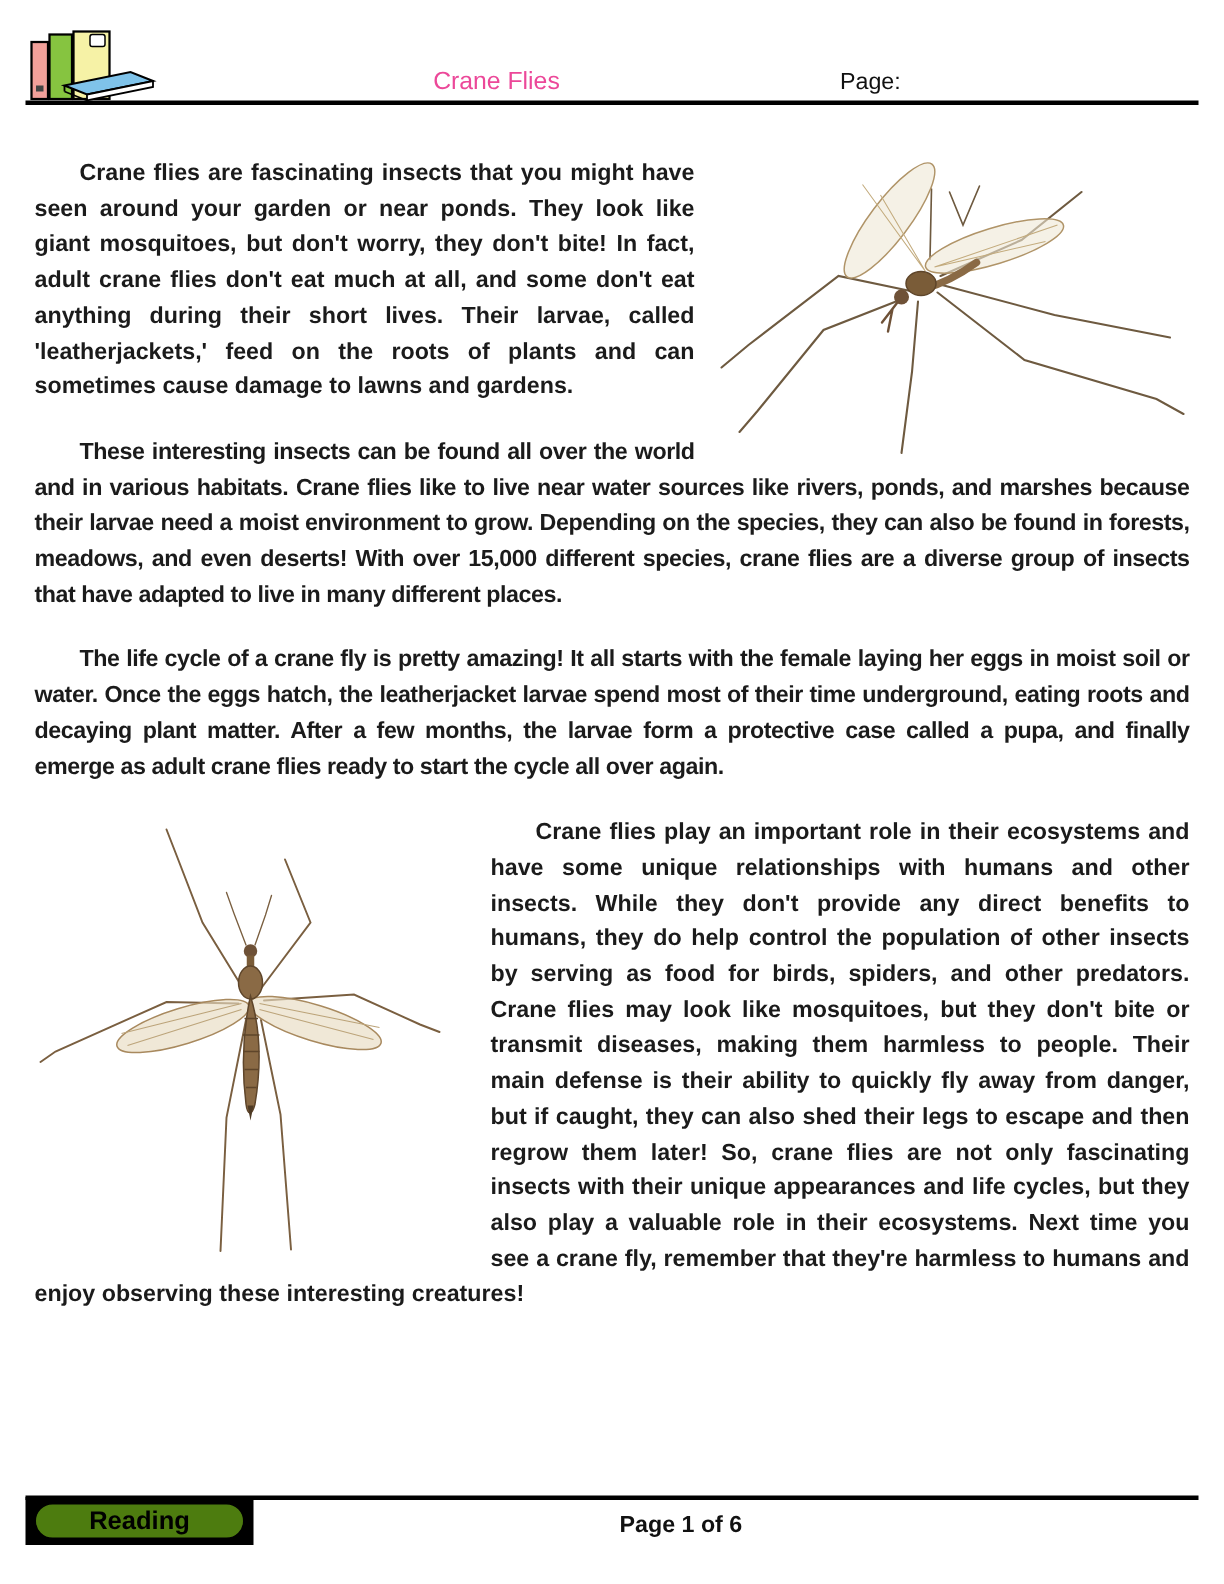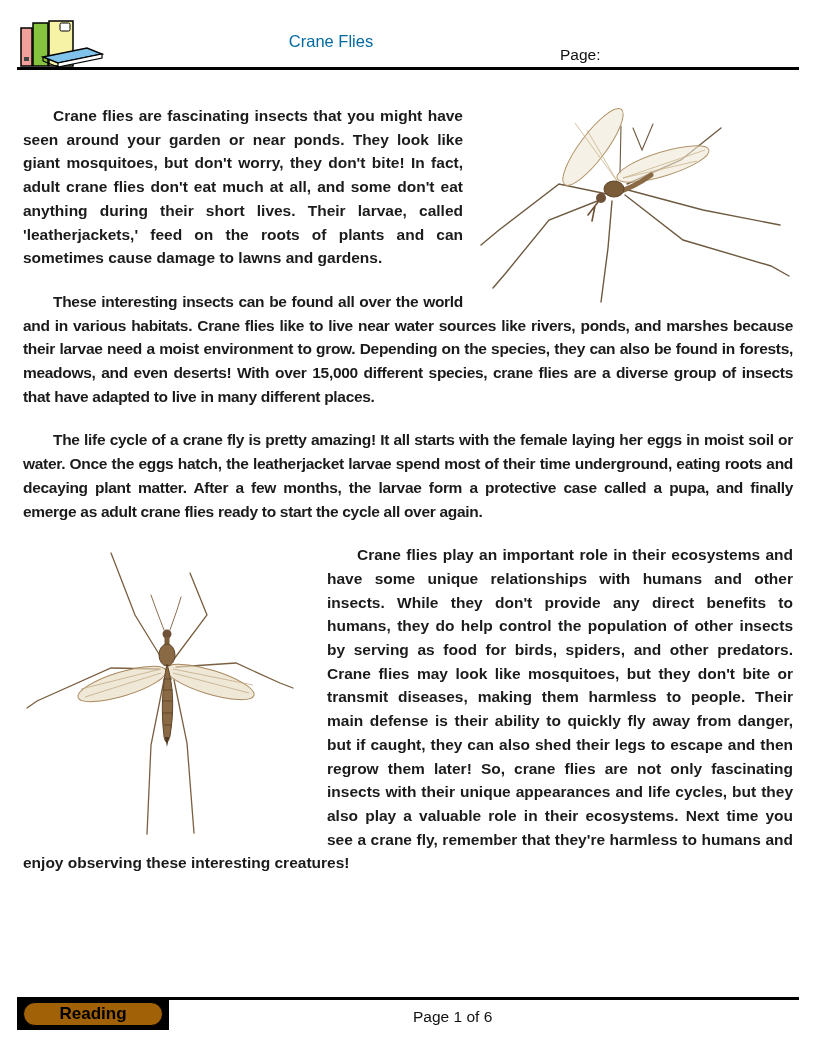--- a/index.html
+++ b/index.html
@@ -5,22 +5,22 @@
   * { margin:0; padding:0; box-sizing:border-box; }
   html,body { background:#e9e9e9; }
   .page {
     position:relative; width:816px; height:1056px; margin:0 auto;
     background:#ffffff; overflow:hidden;
     font-family:"Liberation Sans", sans-serif; color:#1b1b1b;
   }
   
   .logo { position:absolute; left:17px; top:12px; }
   .page-title {
-    position:absolute; left:101px; top:32px; width:460px;
-    text-align:center; font-size:16.5px; color:#0369a1;
+    position:absolute; left:101px; top:45px; width:460px;
+    text-align:center; font-size:16.5px; color:#ec4899;
   }
   .name-label { position:absolute; left:560px; top:46px; font-size:15.5px; color:#111; }
   .header-rule { position:absolute; left:17px; right:17px; top:67px; height:3px; background:#000; }
 
   
   .content {
     position:absolute; left:23px; right:23px; top:104px;
     font-size:15.5px; line-height:23.7px; text-align:justify;
   }
   .content p { text-indent:30px; margin:0 0 20px 0;font-weight:bold; }
@@ -29,26 +29,26 @@
   .fly-top-box  { float:left;  width:292px; height:302px; margin:-6px 12px 8px 0; }
   .fly-side-box svg, .fly-top-box svg { width:100%; height:100%; display:block; }
 
   
   .footer-rule { position:absolute; left:17px; right:17px; top:997px; height:3px; background:#000; }
   .category-badge {
     position:absolute; left:17px; top:998px; width:152px; height:32px;
     background:#000; display:flex; align-items:center; justify-content:center;
   }
   .category-pill {
-    background:#a16207; border:1.5px solid #000; border-radius:13px;
+    background:#4d7c0f; border:1.5px solid #000; border-radius:13px;
     width:140px; height:24px; display:flex; align-items:center; justify-content:center;
     font-weight:bold; font-size:17px; color:#000;
   }
   .site-label { position:absolute; left:171px; top:1012px; font-size:15px; color:#111; }
-  .page-count { position:absolute; left:413px; top:1008px; font-size:15.5px; color:#111; }
+  .page-count { position:absolute; left:413px; top:1008px; font-size:15.5px; color:#111;font-weight:bold; }
 </style>
 </head>
 <body>
 
 <div class="page">
 
   <div class="logo">
     <svg width="90" height="56" viewBox="0 0 90 56">
 
       <rect x="4" y="16" width="11" height="38" fill="#f2a09a" stroke="#000" stroke-width="1.5"></rect>

